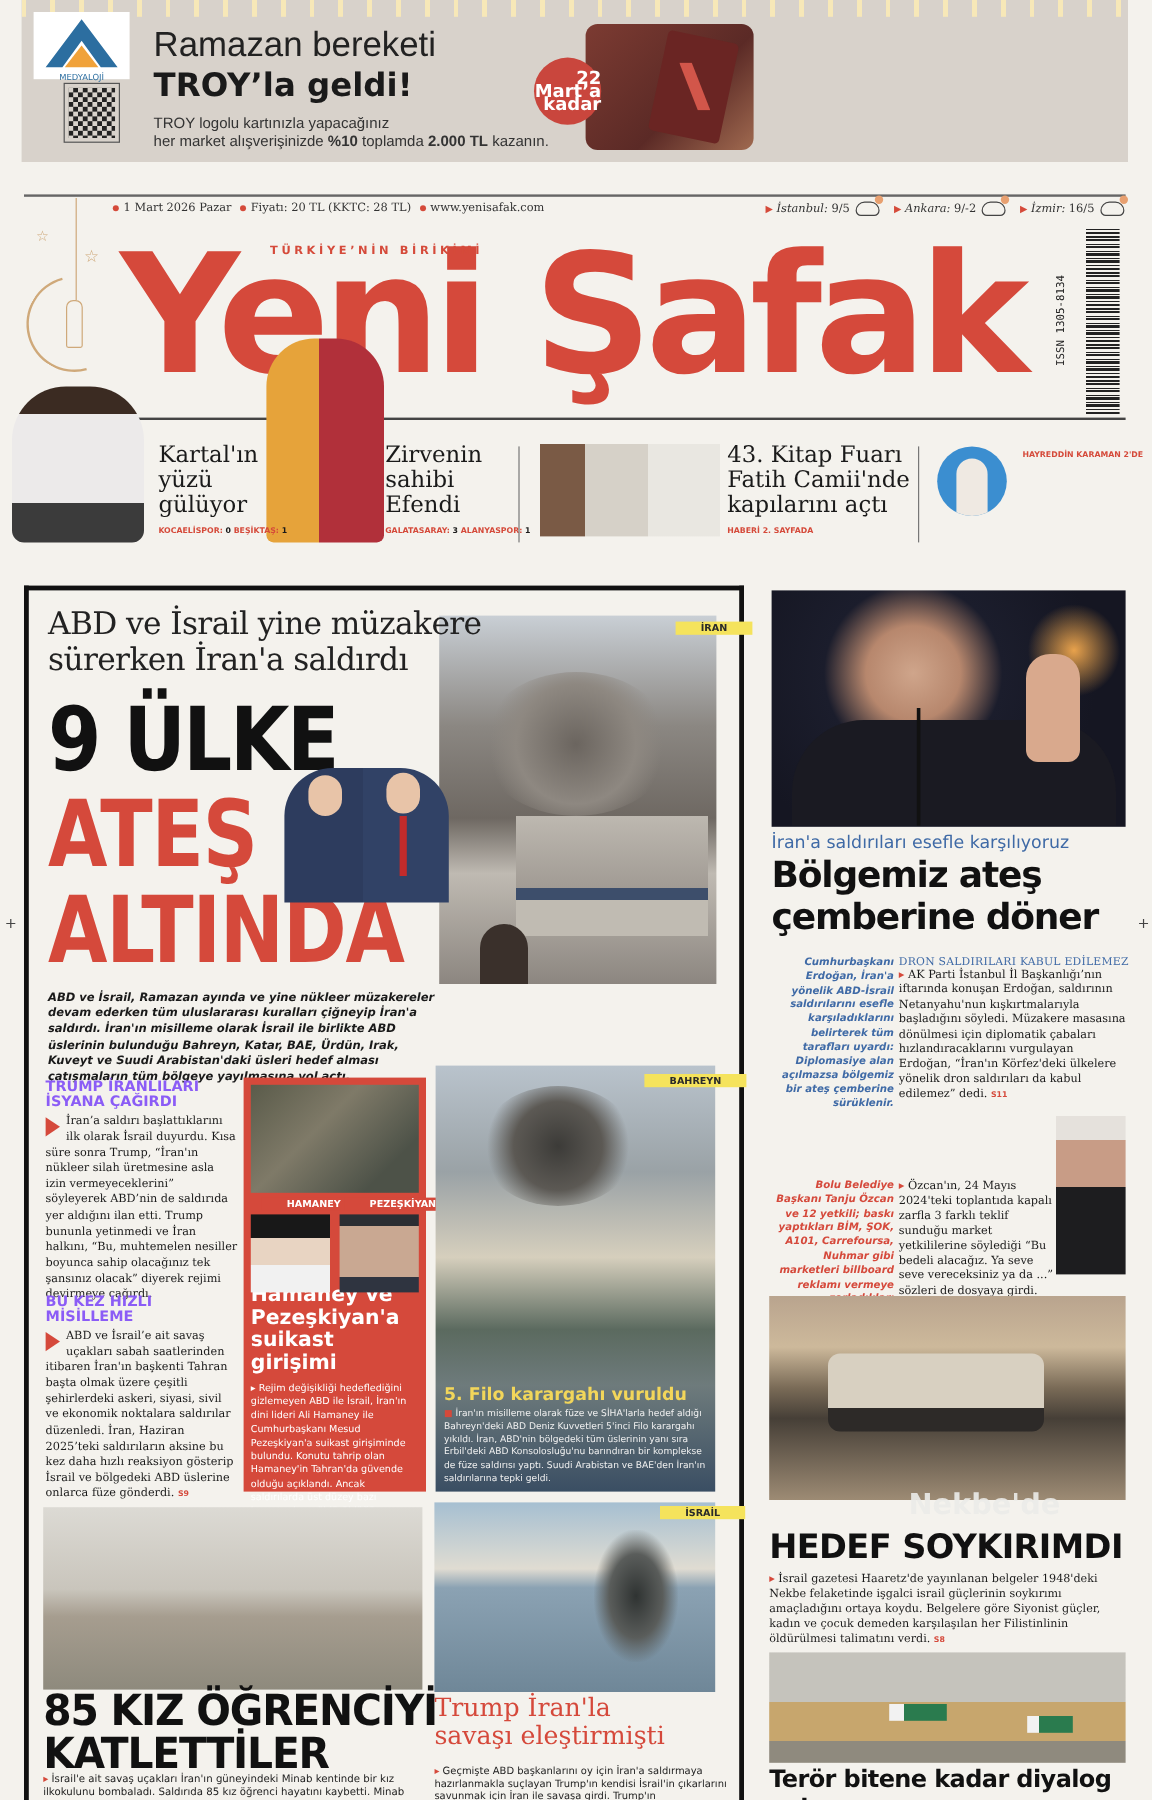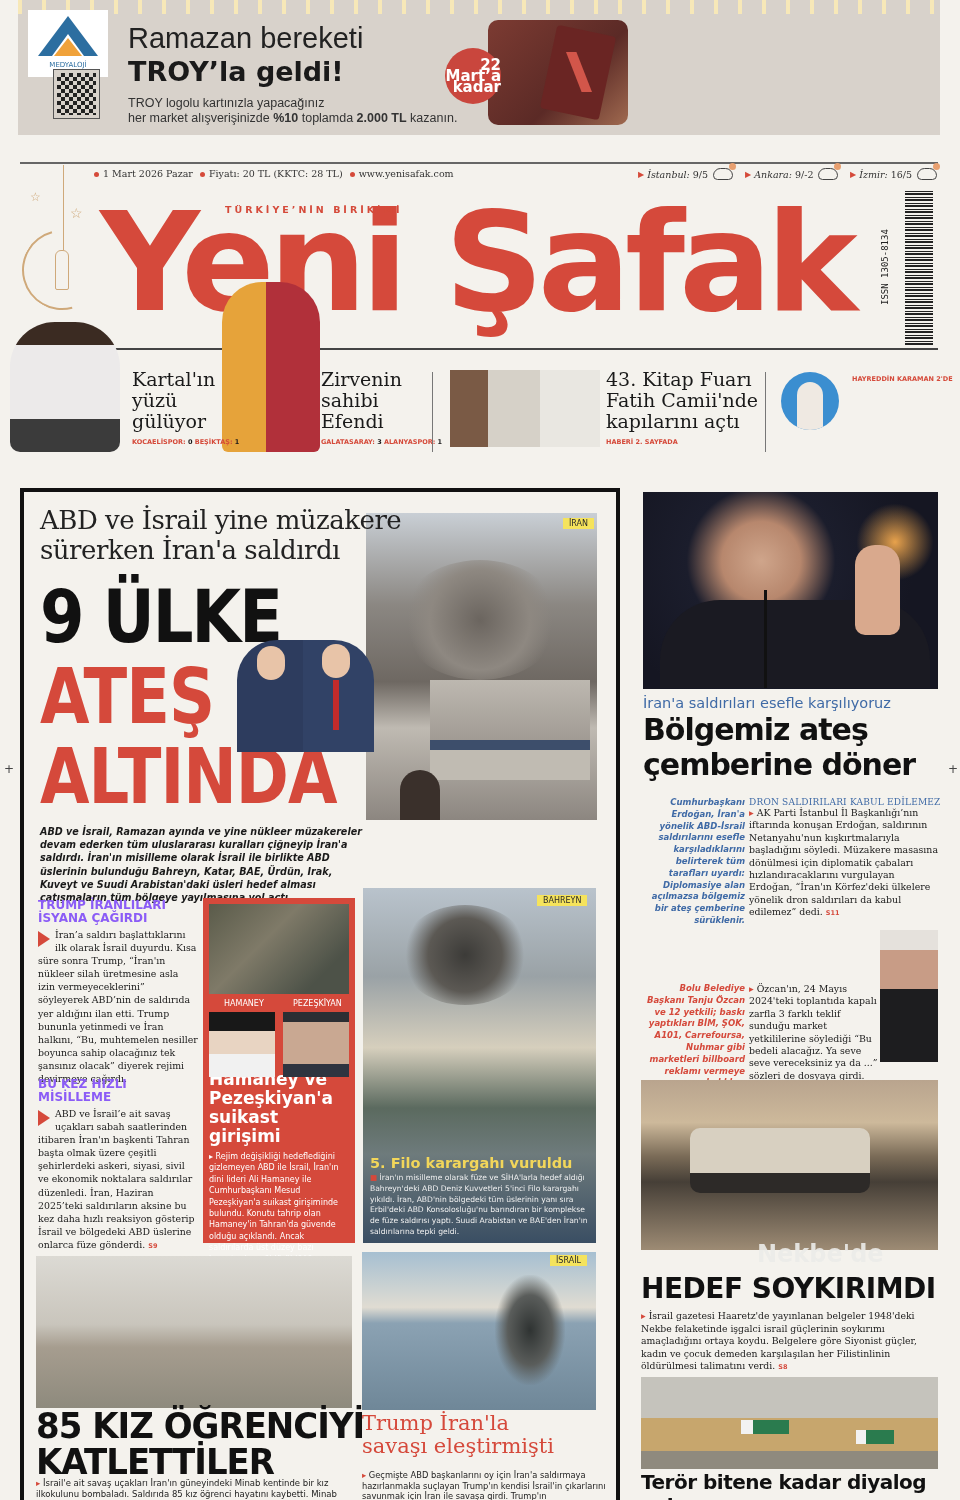--- a/index.html
+++ b/index.html
@@ -3,21 +3,21 @@
 <meta charset="utf-8">
 <style>
   *{box-sizing:border-box;margin:0;padding:0}
   html,body{width:960px;height:1500px;overflow:hidden;background:#f3f1ec;font-family:"DejaVu Serif",serif;color:#1a1a1a}
   .abs{position:absolute}
   #page{position:relative;width:960px;height:1500px;background:#f4f2ed}
 
   
   .ad{left:18px;top:0;width:922px;height:135px;background:#d8d2cb}
   .ad-lights{left:0;top:0;width:922px;height:14px;background:repeating-linear-gradient(90deg,#f7e8b8 0 4px,transparent 4px 24px)}
-  .logo-box{left:10px;top:10px;width:80px;height:67px;background:#fff}
+  .logo-box{left:10px;top:10px;width:80px;height:56px;background:#fff}
   .ad-title1{left:110px;top:22px;font-family:"Liberation Sans",sans-serif;font-size:29px;color:#222}
   .ad-title2{left:110px;top:56px;font-family:"DejaVu Sans",sans-serif;font-weight:bold;font-size:27px;color:#1a1a1a}
   .ad-sub{left:110px;top:96px;font-family:"Liberation Sans",sans-serif;font-size:12.5px;line-height:15px;color:#333}
   .ad-sub b{font-weight:bold}
   .qr{left:36px;top:70px;width:45px;height:48px;background:repeating-conic-gradient(#222 0 25%,#d8d2cb 0 50%) 0 0/8px 8px;border:3px solid #d8d2cb;outline:1px solid #555}
   .badge-22{left:427px;top:48px;width:56px;height:56px;border-radius:50%;background:#c9463d;color:#fff;font-family:"DejaVu Sans",sans-serif;font-weight:bold;font-size:15px;text-align:right;display:flex;align-items:center;justify-content:center;line-height:11px}
   .card-img{left:470px;top:20px;width:140px;height:105px;background:linear-gradient(135deg,#7c3b32,#5b2a26 60%,#a06a50);border-radius:10px}
   .card{left:530px;top:30px;width:60px;height:85px;background:#6a2523;border-radius:4px;transform:rotate(12deg)}
   .card-mark{left:548px;top:52px;width:26px;height:40px;background:#d2564a;clip-path:polygon(0 0,40% 0,100% 100%,60% 100%)}
   .ziraat{left:696px;top:60px;font-family:"DejaVu Sans",sans-serif;font-size:23px;color:#1b1b1b;display:flex;align-items:center;gap:6px}
@@ -57,21 +57,21 @@
   
   .leadbox{left:20px;top:488px;width:600px;height:1012px;border:4px solid #111;border-bottom:none}
   .kicker{left:40px;top:505px;font-family:"DejaVu Serif",serif;font-size:26px;line-height:30px;color:#222;letter-spacing:-0.5px}
   .big-black{left:40px;top:578px;font-family:"DejaVu Sans",sans-serif;font-weight:bold;font-size:64px;line-height:68px;letter-spacing:-2px;color:#111;transform:scaleY(1.15);transform-origin:top left}
   .big-red{font-family:"DejaVu Sans",sans-serif;font-weight:bold;font-size:64px;line-height:64px;letter-spacing:-1px;color:#d5493b;transform:scaleY(1.2);transform-origin:top left}
   .iran-img{left:366px;top:513px;width:231px;height:307px;background:linear-gradient(180deg,#c9cfd5 0,#8b8782 30%,#6e6862 55%,#bfbab2 70%,#8c8680 100%)}
   .smoke{left:400px;top:560px;width:160px;height:120px;border-radius:50%;background:radial-gradient(circle,#6b655f 0,#8e8881 50%,transparent 72%)}
   .building{left:430px;top:680px;width:160px;height:100px;background:linear-gradient(180deg,#bdb8b0 0,#a19b94 60%,#3d4e6b 60% 70%,#c0bbb2 70%)}
   .leaders{left:237px;top:640px;width:137px;height:112px;background:linear-gradient(90deg,#2d3c5e 0 48%,#314266 48%);border-radius:40px 40px 0 0}
   .face{width:28px;height:34px;border-radius:14px;background:#e8c4a8;position:absolute}
-  .tag{font-family:"DejaVu Sans",sans-serif;font-weight:normal;font-size:8px;background:#f5e35c;color:#2a2a2a;padding:1px 6px}
+  .tag{font-family:"DejaVu Sans",sans-serif;font-weight:bold;font-size:8px;background:#f5e35c;color:#2a2a2a;padding:1px 21px}
   .deck{left:40px;top:825px;width:325px;font-family:"DejaVu Sans",sans-serif;font-weight:bold;font-style:italic;font-size:9.6px;line-height:13.2px;color:#1a1a1a}
   .sub-h{font-family:"DejaVu Sans",sans-serif;font-weight:bold;font-size:12px;line-height:13px;color:#8b5cf6}
   .body-s{font-family:"DejaVu Serif",serif;font-size:9.4px;line-height:13.1px;color:#1a1a1a}
   .arrow-big{display:inline-block;width:0;height:0;border-top:8px solid transparent;border-bottom:8px solid transparent;border-left:12px solid #d5493b;margin-right:5px;vertical-align:-3px;float:left;margin-top:3px}
   .redbox{left:203px;top:898px;width:152px;height:345px;background:#d5493b;padding:6px}
   .sat{width:140px;height:90px;background:linear-gradient(135deg,#5a5b4a,#7f7a68 40%,#4d5248 80%)}
   .portrait{position:absolute;width:66px;height:65px;top:114px}
   .redbox-title{font-family:"DejaVu Sans",sans-serif;font-weight:bold;font-size:17px;line-height:19px;color:#fff}
   .redbox-body{font-family:"DejaVu Sans",sans-serif;font-size:8px;line-height:11.4px;color:#fff}
   .bahreyn{left:363px;top:888px;width:233px;height:355px;background:linear-gradient(180deg,#b9c3cc 0,#9aa2a6 25%,#d6cfbd 45%,#5b6a5f 62%,#6e7b7c 75%,#3a4e63 100%)}

